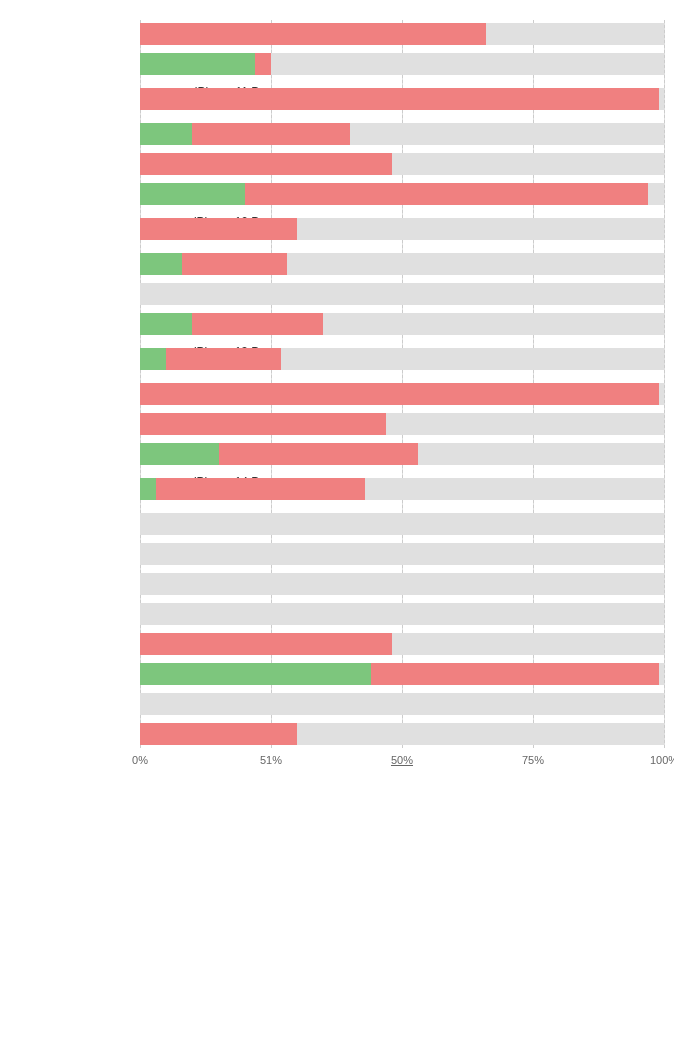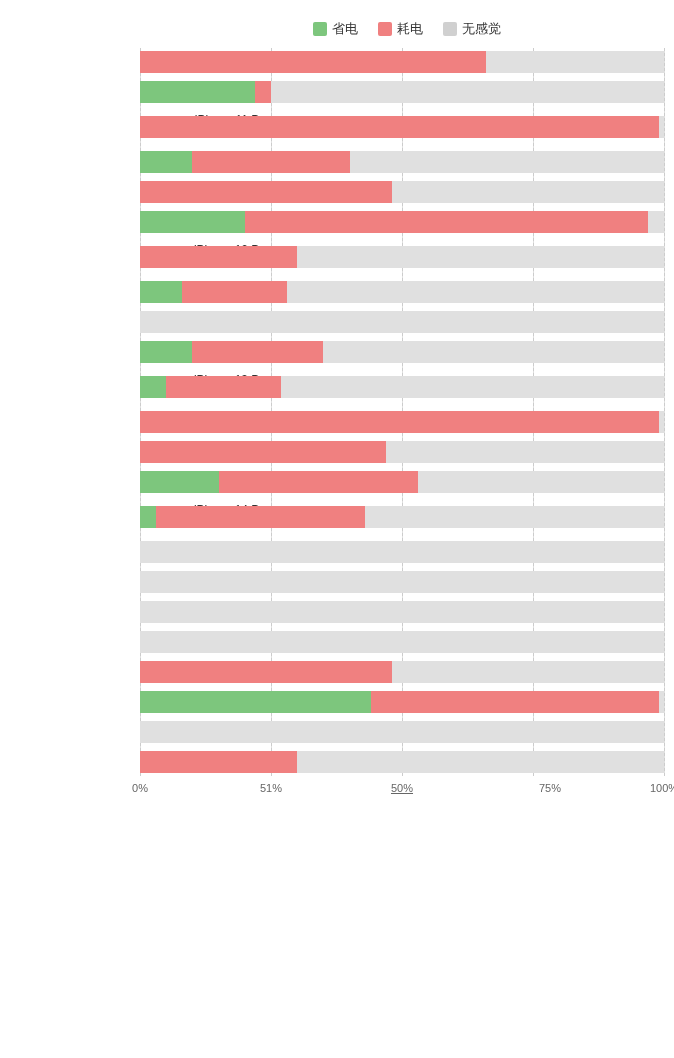--- a/index.html
+++ b/index.html
@@ -95,34 +95,20 @@
       width: 1px;
       background: rgba(150,150,150,0.3);
       border-left: 1px dashed #ccc;
     }
   </style>
 </head>
 <body>
 
 <div class="chart-container">
 
-  <div class="legend">
-  <div class="legend-item">
-        <div class="legend-dot" style="background:#7dc67d"></div>
-        <span>省电</span>
-      </div>
-      <div class="legend-item">
-        <div class="legend-dot" style="background:#f08080"></div>
-        <span>耗电</span>
-      </div>
-      <div class="legend-item">
-        <div class="legend-dot" style="background:#d0d0d0"></div>
-        <span>无感觉</span>
-      </div>
-    </div>
 
   <div class="chart-area">
 
     <div class="grid-lines">
       <div class="grid-line" style="left: 0%"></div>
       <div class="grid-line" style="left: 25%"></div>
       <div class="grid-line" style="left: 50%"></div>
       <div class="grid-line" style="left: 75%"></div>
       <div class="grid-line" style="left: 100%"></div>
     </div>
@@ -261,16 +247,16 @@
         <div class="bar-wrapper">
           <div class="bar-segment bar-pink" style="width: 30%;"></div>
         </div>
       </div>
     </div>
 
   <div class="x-axis">
     <span class="x-tick" style="left: 140px">0%</span>
     <span class="x-tick" style="left: 271px;">51%</span>
     <span class="x-tick" style="left: 402px; text-decoration: underline;">50%</span>
-    <span class="x-tick" style="left: 550px;">75%</span>
+    <span class="x-tick" style="left: 533px;">75%</span>
     <span class="x-tick" style="left: 664px;">100%</span>
   </div>
 </div>
 
 </body></html>

